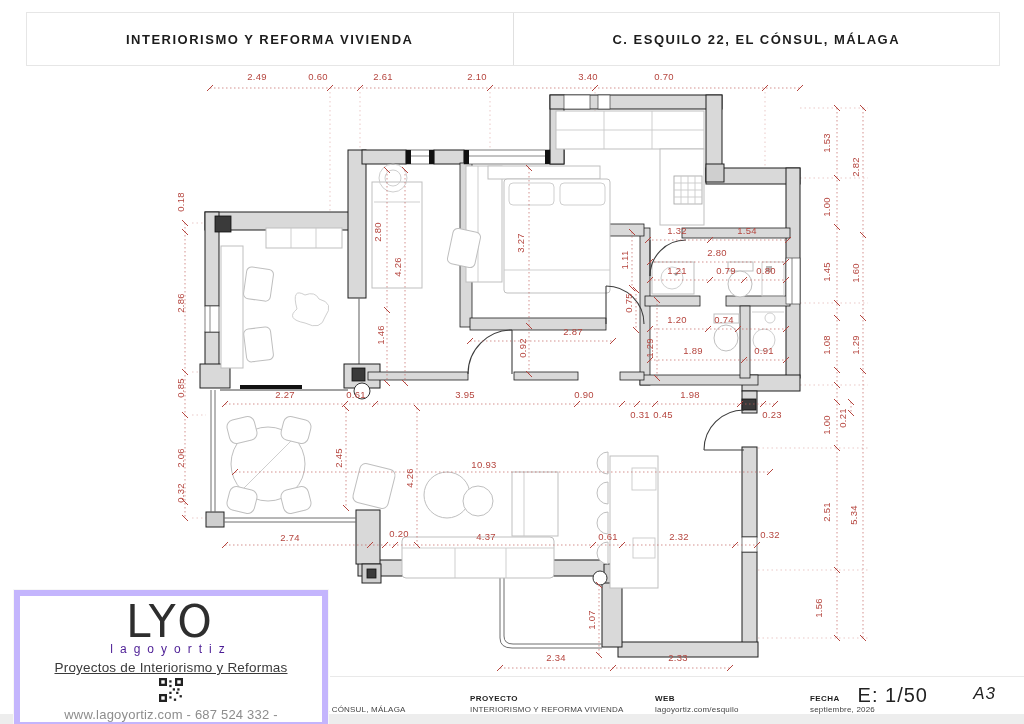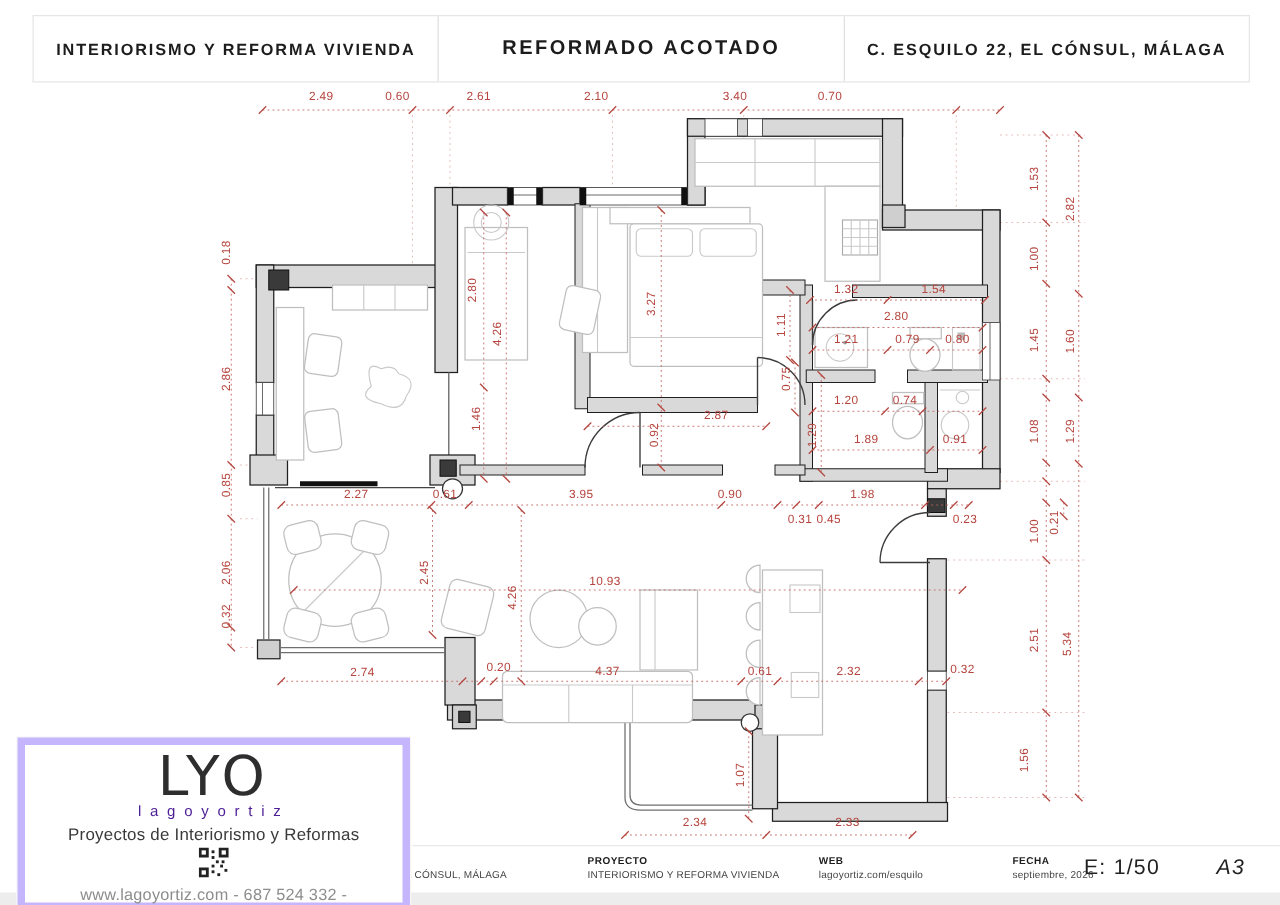--- a/index.html
+++ b/index.html
@@ -28,39 +28,38 @@
   .dim-ext{stroke:#dba5a2;stroke-width:.6;stroke-dasharray:1.5 3;fill:none;}
   .dim-tick{stroke:#b5453e;stroke-width:1;}
   .dim-text{fill:#b5453e;font-size:9.5px;font-family:"Liberation Sans",sans-serif;
             text-anchor:middle;letter-spacing:.3px;}
   
   .logo-box{position:absolute;left:14px;top:590px;width:302px;height:126px;background:#fff;
             border:6px solid #c4b5fd;box-shadow:0 0 0 1px #f7f7f7;z-index:6;text-align:center;}
   .logo-mono{font-size:44px;line-height:44px;margin-top:4px;color:#2e2e2e;font-weight:400;
              letter-spacing:4px;font-family:"DejaVu Sans",sans-serif;}
   .logo-name{font-size:12px;letter-spacing:7px;color:#4c1d95;margin-top:-2px;}
-  .logo-tag{font-size:13.5px;color:#3a3a3a;margin-top:4px;letter-spacing:.2px;}
+  .logo-tag{font-size:13.5px;color:#3a3a3a;margin-top:4px;letter-spacing:.2px;text-decoration:underline;}
   .logo-qr{margin:3px auto 1px auto;width:24px;height:24px;}
   .logo-contact{font-size:13px;color:#8d8d8d;letter-spacing:.2px;}
   
   .footer{position:absolute;left:0;bottom:12px;width:1024px;height:30px;z-index:5;}
   .footer-rule{position:absolute;left:330px;right:0;top:-6px;border-top:1px solid #e9e9e9;}
-  .ffield{position:absolute;top:2px;}
+  .ffield{position:absolute;top:12px;}
   .ffield .lab{font-size:8px;font-weight:700;color:#1d1d1d;letter-spacing:.4px;}
   .ffield .val{font-size:8px;color:#444;margin-top:2px;letter-spacing:.2px;}
-  .fscale{position:absolute;top:2px;right:96px;font-size:17px;color:#222;letter-spacing:1px;}
+  .fscale{position:absolute;top:2px;right:96px;font-size:20px;color:#222;letter-spacing:1px;}
   .fsheet{position:absolute;top:2px;right:28px;font-size:17px;color:#222;letter-spacing:1px;font-style:italic;}
   .bottom-strip{position:absolute;left:0;bottom:0;width:1024px;height:10px;background:#ededed;z-index:4;}
 </style>
 </head>
 <body>
 
 <div class="header">
   <div class="cell">INTERIORISMO Y REFORMA VIVIENDA</div>
-  <div class="cell center">REFORMADO ACOTADO</div>
   <div class="cell">C. ESQUILO 22, EL CÓNSUL, MÁLAGA</div>
 </div>
 
 <svg id="plan-svg" width="1024" height="724" viewBox="0 0 1024 724" xmlns="http://www.w3.org/2000/svg">
 
   <g>
     <line class="dim-ext" x1="330" y1="92" x2="330" y2="212"></line>
     <line class="dim-ext" x1="360" y1="92" x2="360" y2="212"></line>
     <line class="dim-ext" x1="490" y1="92" x2="490" y2="152"></line>
     <line class="dim-ext" x1="595" y1="92" x2="595" y2="150"></line>

